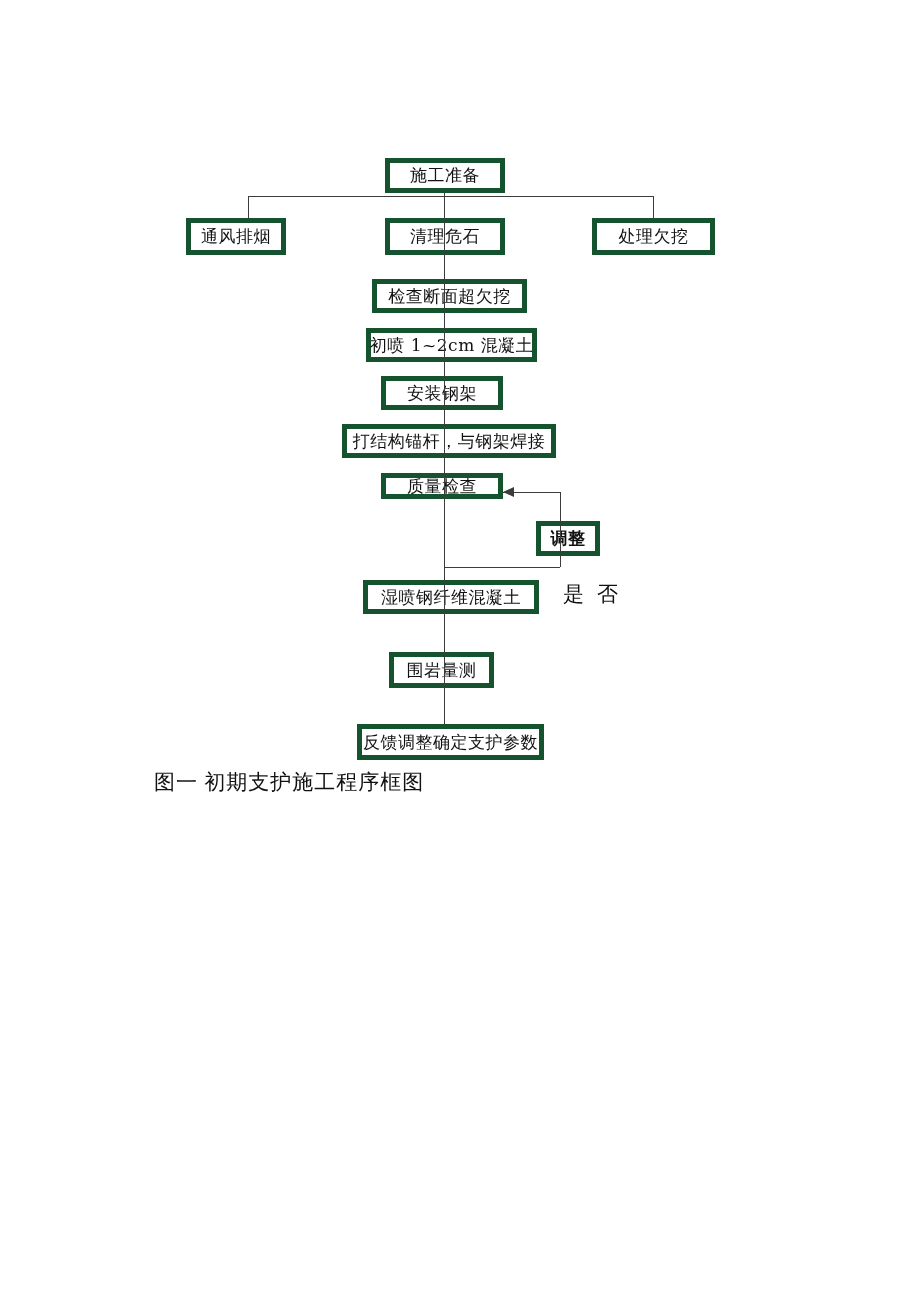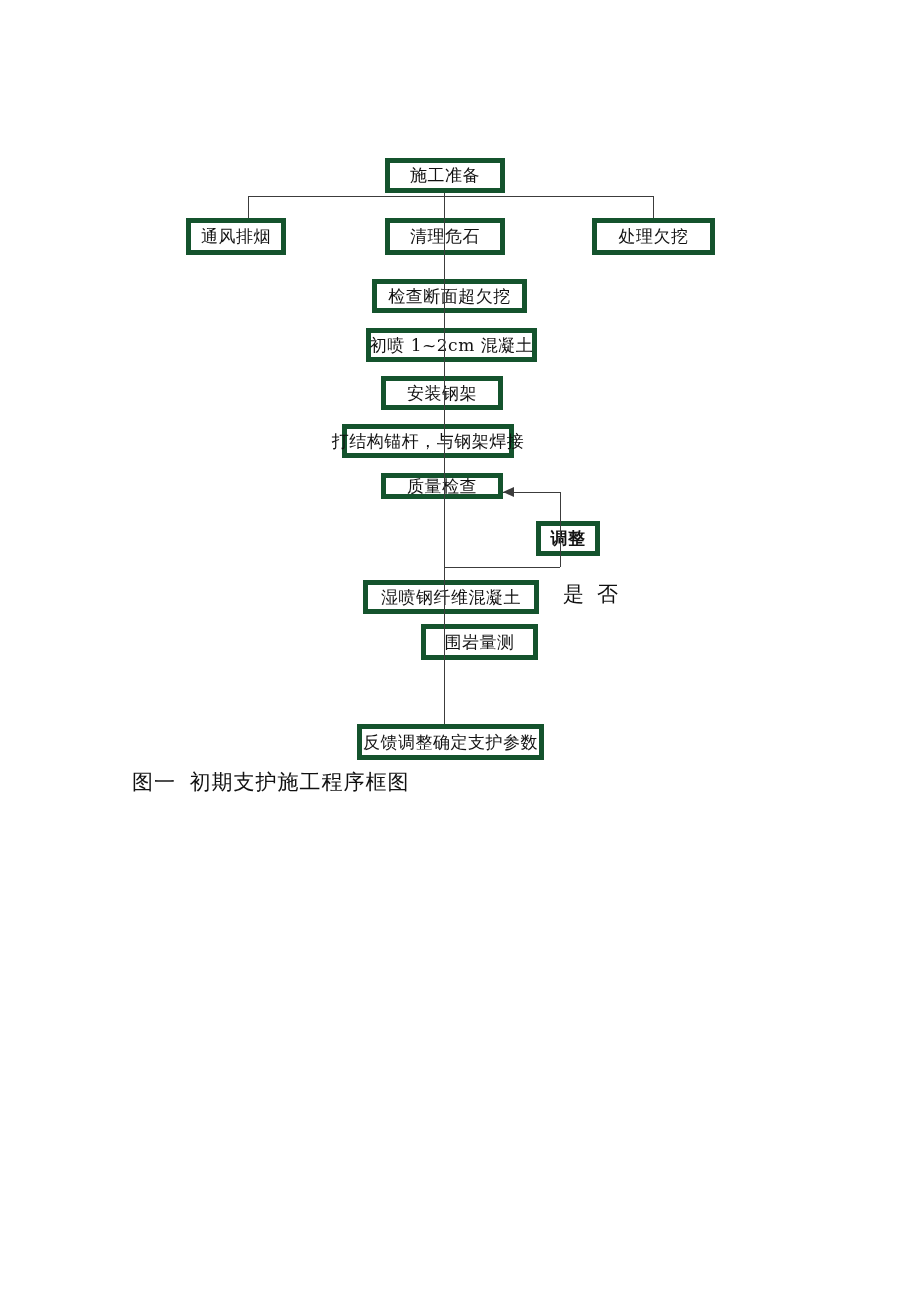--- a/index.html
+++ b/index.html
@@ -69,23 +69,23 @@
     position: absolute;
     font-family: "DejaVu Serif", "Liberation Serif", serif;
     font-size: 21px;
     color: #111111;
     white-space: nowrap;
   }
 
   
   #caption {
     position: absolute;
-    left: 132px;
+    left: 154px;
     top: 768px;
-    font-family: Liberation Mono, monospace;
+    font-family: Liberation Serif, serif;
     font-size: 21px;
     letter-spacing: 1px;
     color: #111111;
     white-space: nowrap;
   }
 </style>
 </head>
 <body>
 
 <div id="flowchart">
@@ -97,29 +97,29 @@
   <div class="node" style="left:385px; top:218px; width:120px; height:37px;">清理危石</div>
 
   <div class="node" style="left:592px; top:218px; width:123px; height:37px;">处理欠挖</div>
 
   <div class="node" style="left:372px; top:279px; width:155px; height:34px;">检查断面超欠挖</div>
 
   <div class="node" style="left:366px; top:328px; width:171px; height:34px;">初喷 1~2cm 混凝土</div>
 
   <div class="node" style="left:381px; top:376px; width:122px; height:34px;">安装钢架</div>
 
-  <div class="node" style="left:342px; top:424px; width:172px; height:34px;">打结构锚杆，与钢架焊接</div>
+  <div class="node" style="left:342px; top:424px; width:214px; height:34px;">打结构锚杆，与钢架焊接</div>
 
   <div class="node" style="left:381px; top:473px; width:122px; height:26px;">质量检查</div>
 
   <div class="node" style="left:536px; top:521px; width:64px; height:35px; font-weight:bold;">调整</div>
 
   <div class="node" style="left:363px; top:580px; width:176px; height:34px;">湿喷钢纤维混凝土</div>
 
-  <div class="node" style="left:389px; top:624px; width:117px; height:36px;margin-left:32px;">围岩量测</div>
+  <div class="node" style="left:389px; top:652px; width:105px; height:36px;">围岩量测</div>
 
   <div class="node" style="left:357px; top:724px; width:187px; height:36px;">反馈调整确定支护参数</div>
 
   <div class="branch-label" style="left:563px; top:580px;">是</div>
 
   <div class="branch-label" style="left:597px; top:580px;">否</div>
 
   <div class="line-v" style="left:444px; top:193px; height:531px;"></div>
 
   <div class="line-h" style="left:248px; top:196px; width:406px;"></div>

